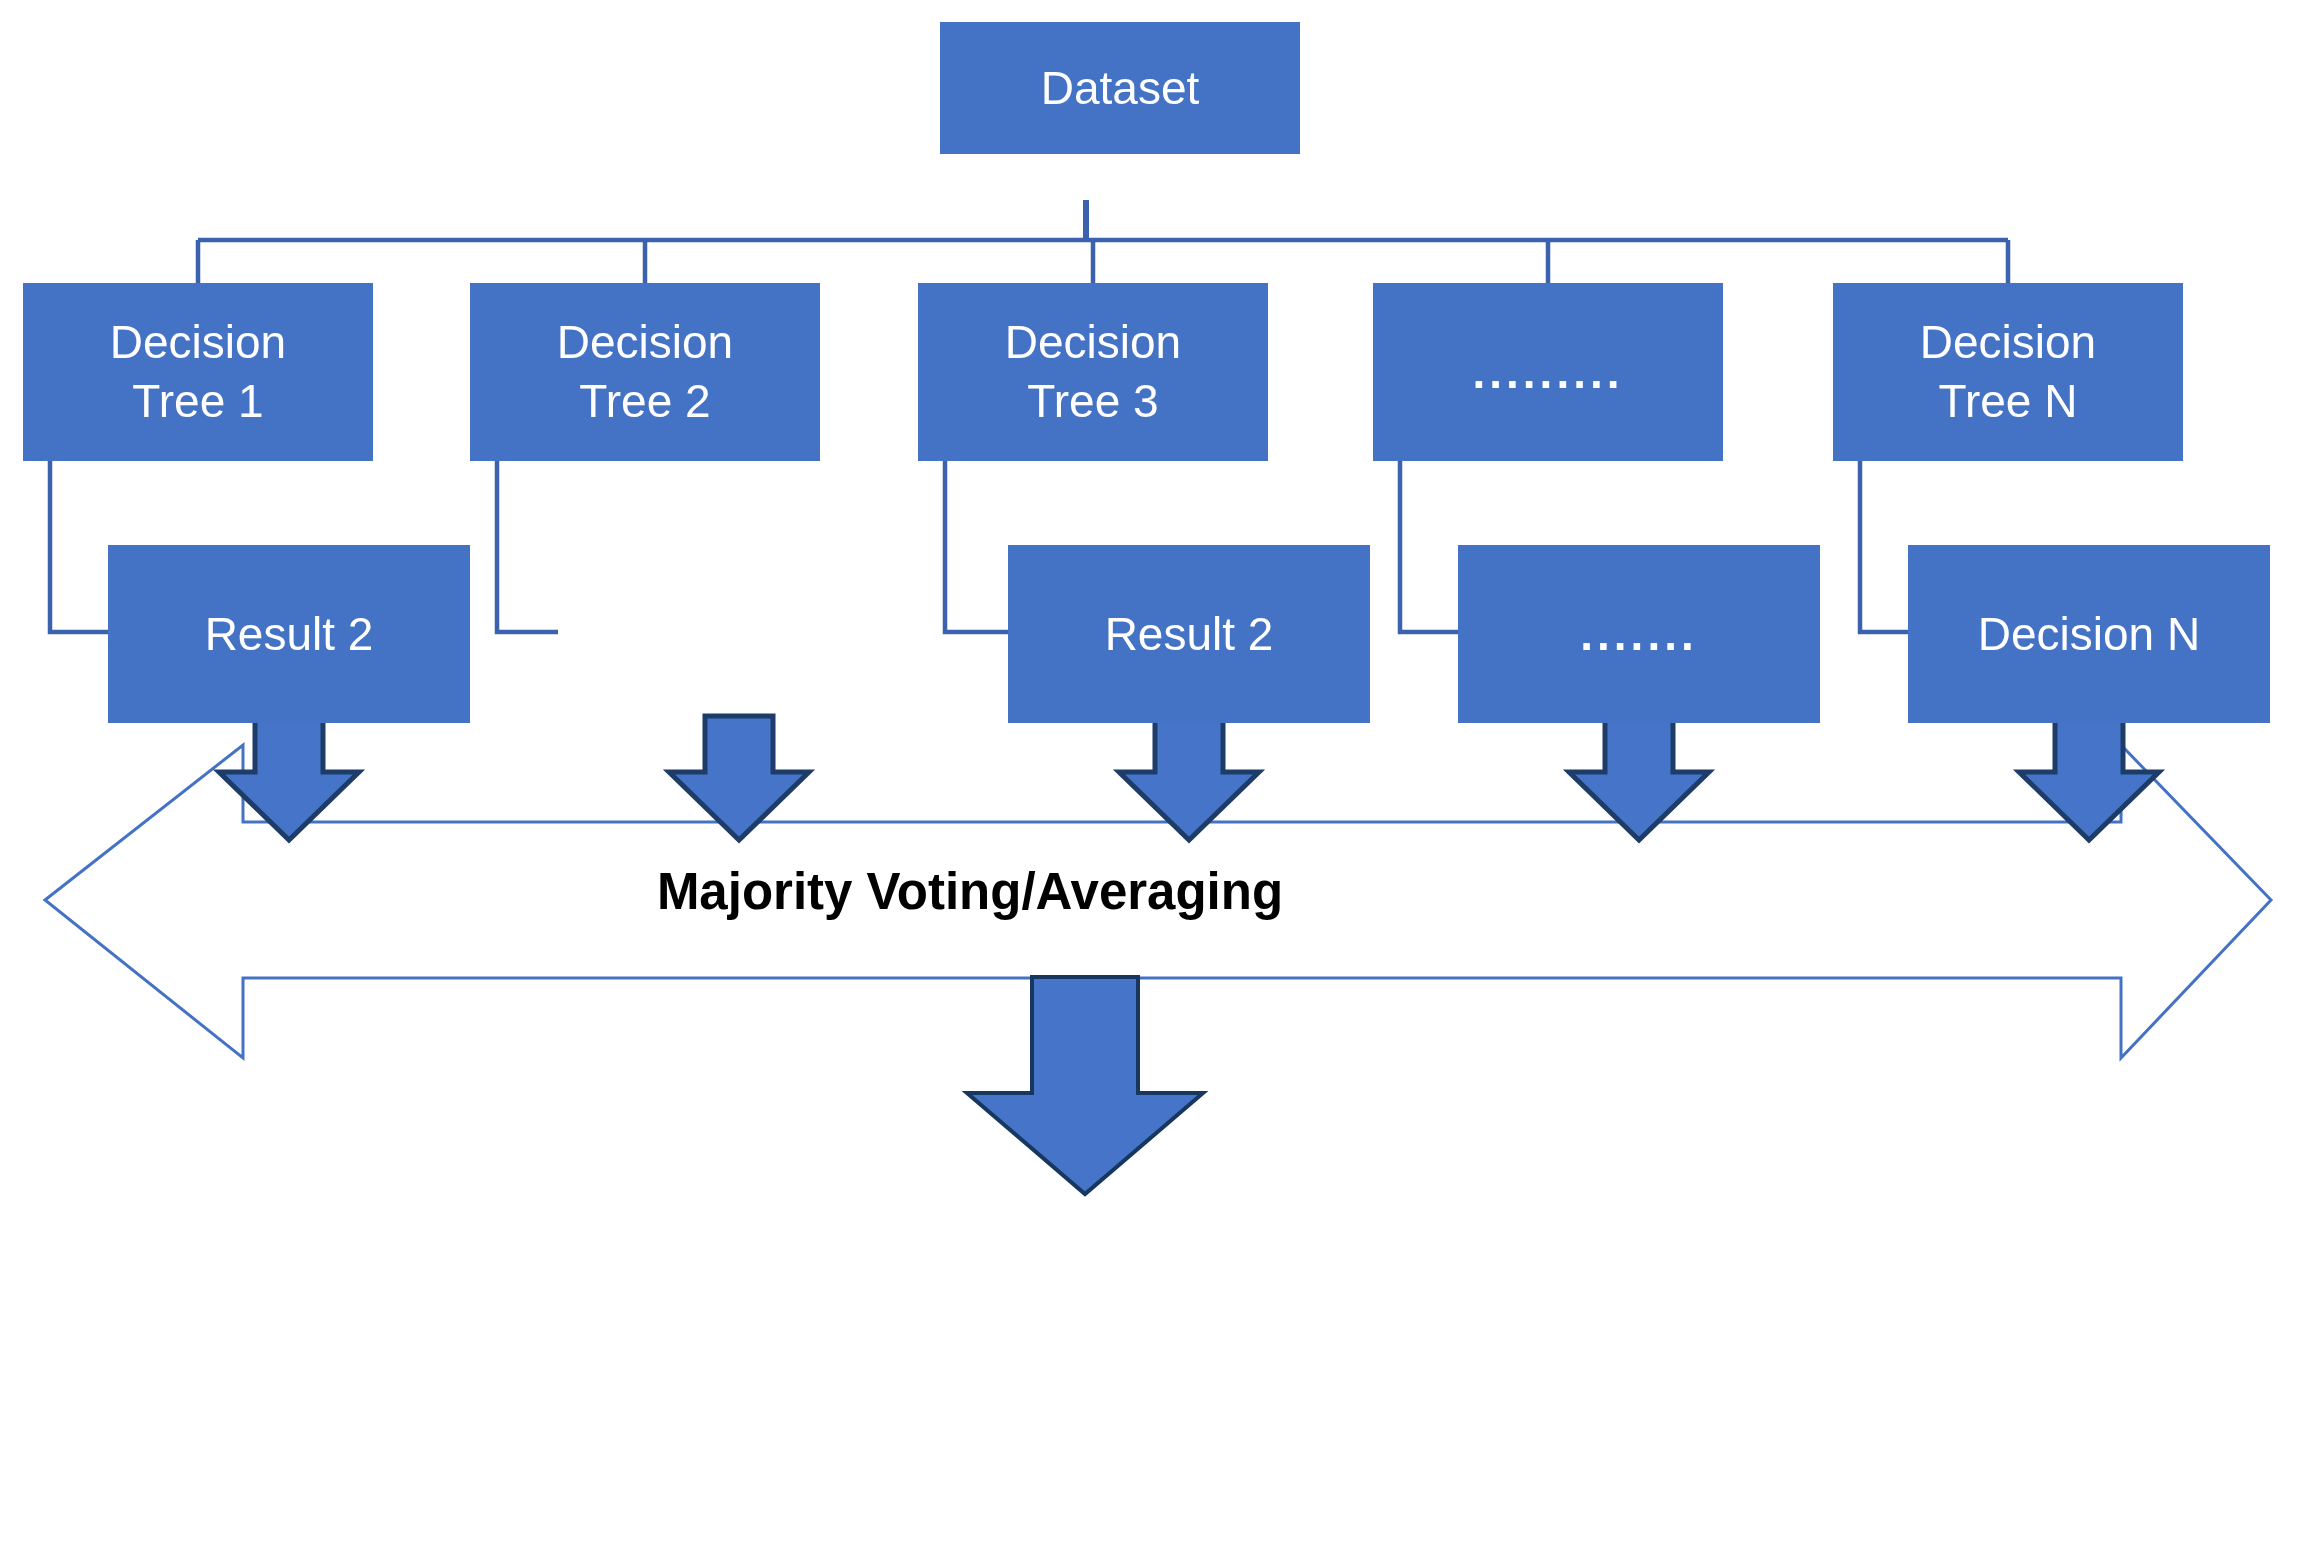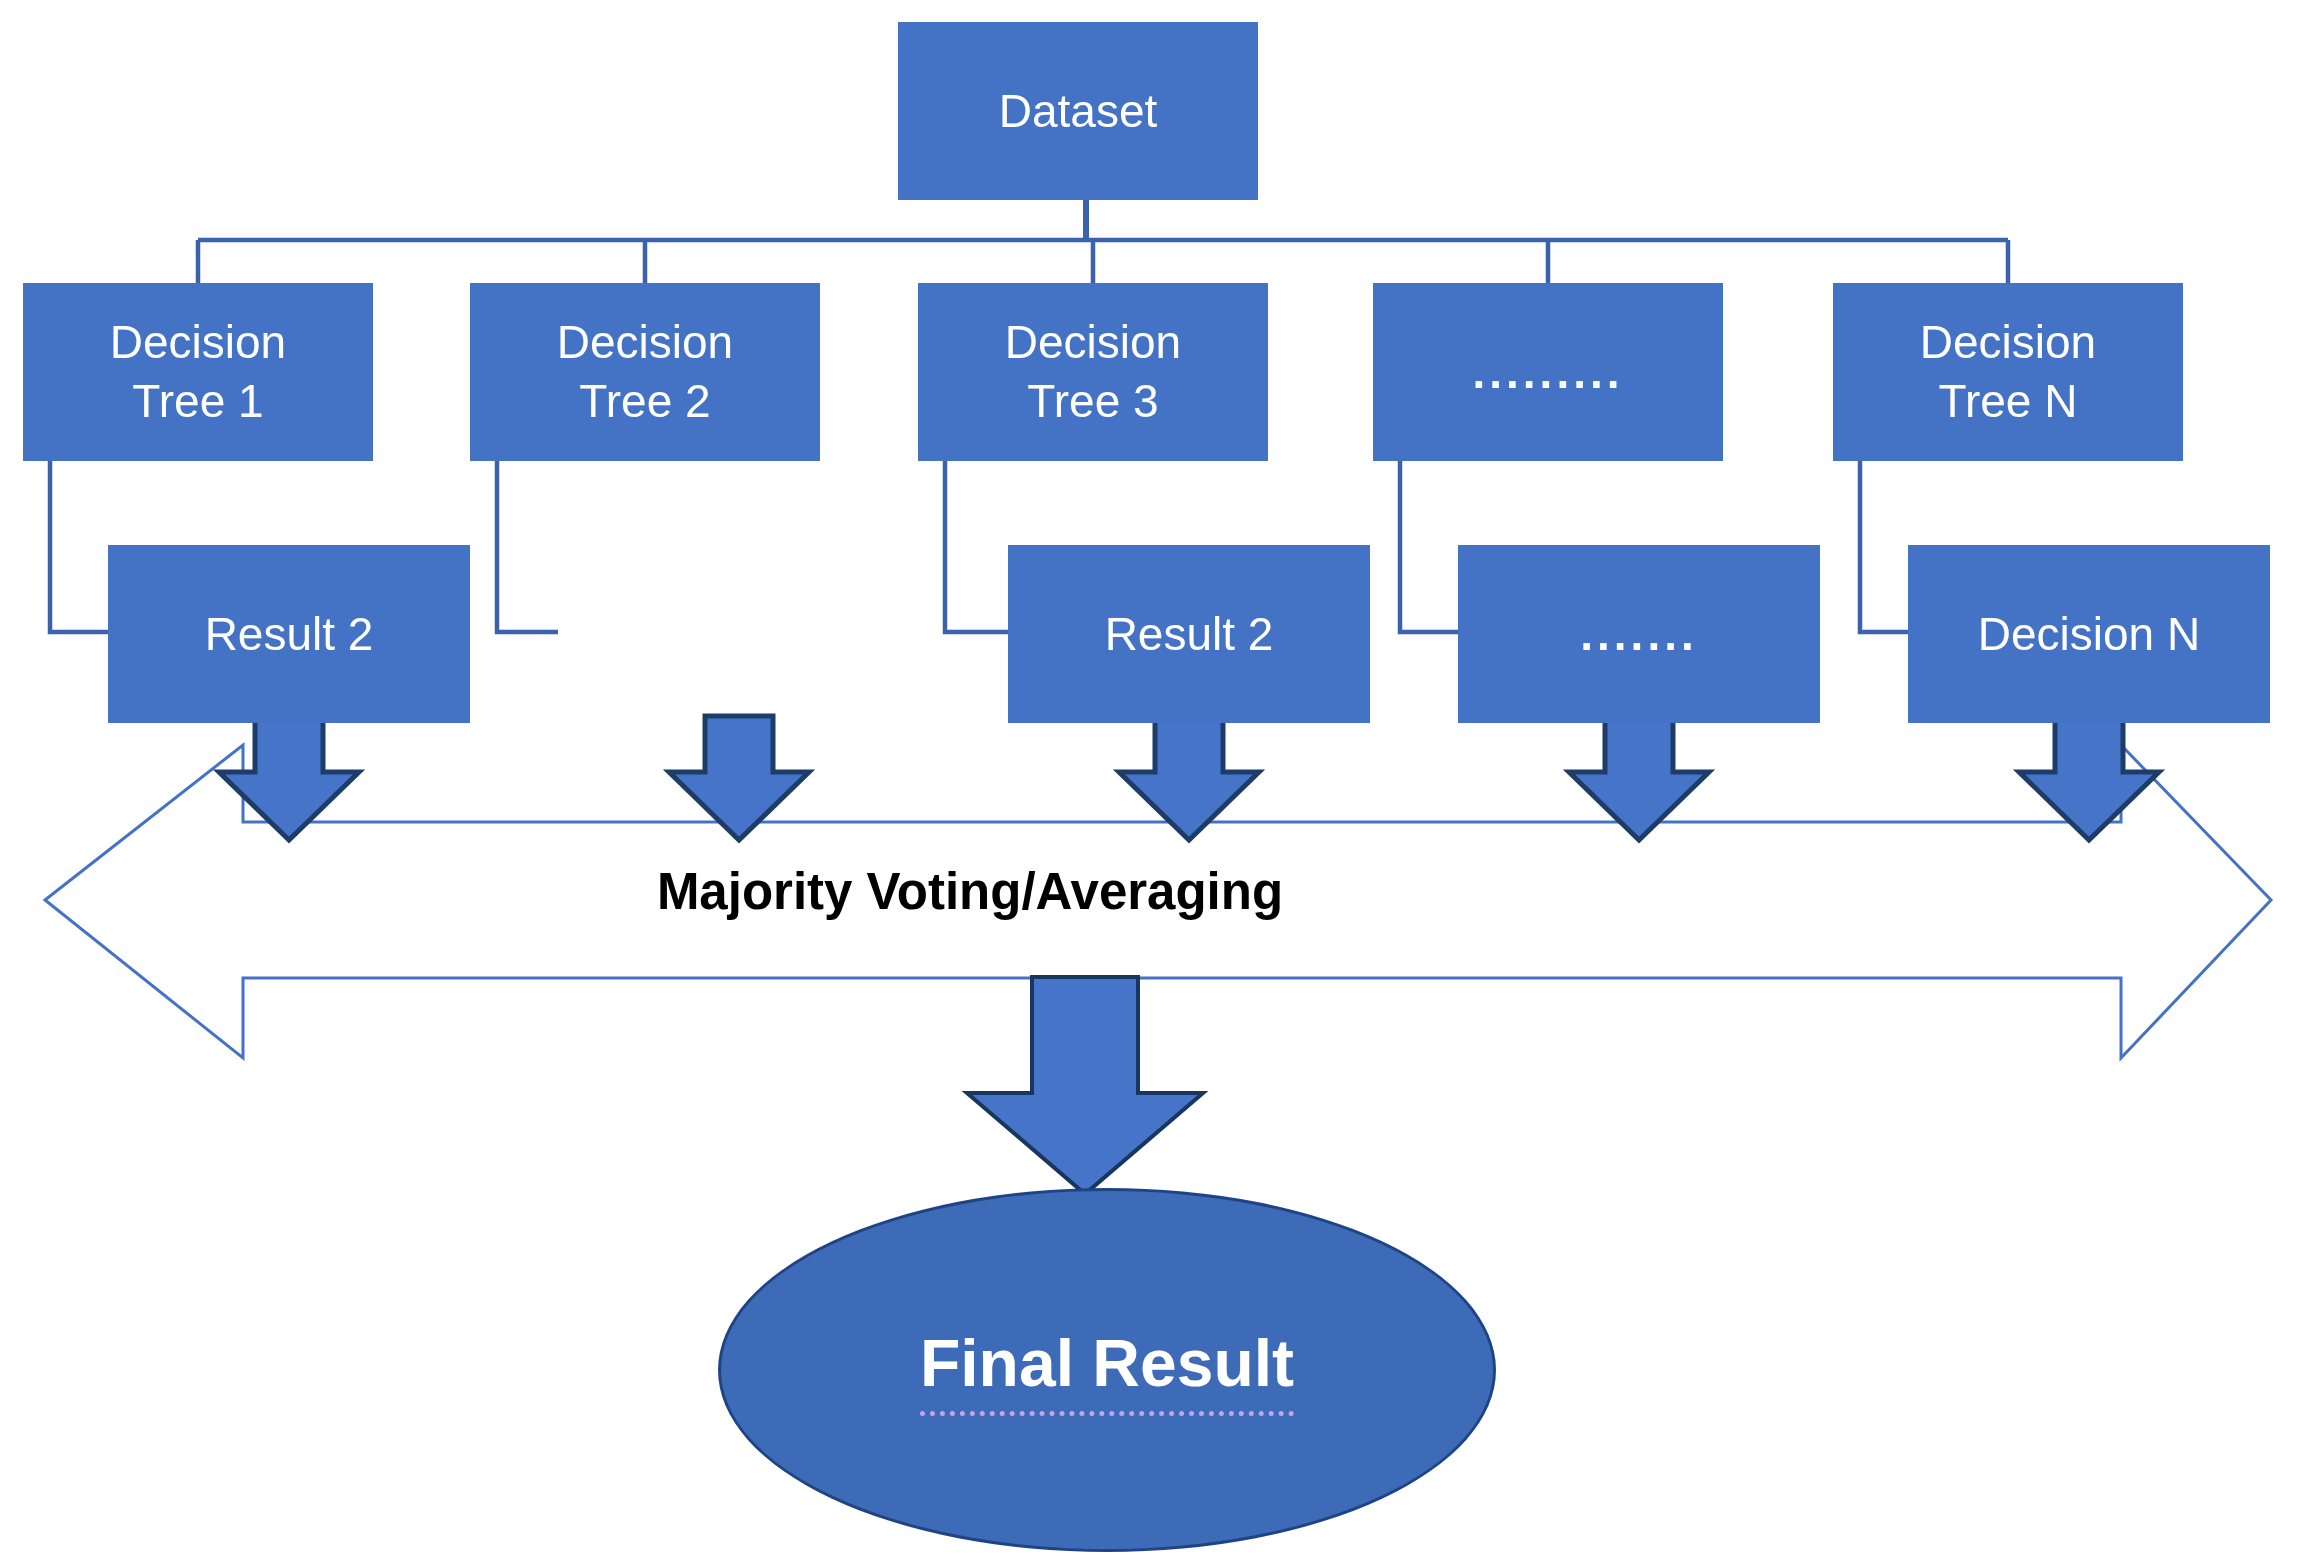--- a/index.html
+++ b/index.html
@@ -30,21 +30,21 @@
   .node{
     position:absolute;
     display:flex;align-items:center;justify-content:center;
     background:var(--box-fill,#4472C4);
     color:var(--box-text,#fff);
     text-align:center;font-size:46px;line-height:1.28;
   }
   .node .lbl{white-space:pre-line;}
   .tree{width:350px;height:178px;top:283px;}
   .result{width:362px;height:178px;top:545px;}
-  .dataset{left:898px;top:22px;width:360px;height:178px;}
+  .dataset{left:940px;top:22px;width:360px;height:132px;}
   .dots .lbl{font-weight:bold;letter-spacing:4px;}
   .banner-label{
     position:absolute;left:400px;top:862px;width:1140px;
     text-align:center;font-size:51px;font-weight:bold;
     color:var(--banner-text,#000);
   }
   .final-ellipse{
     position:absolute;left:718px;top:1188px;width:772px;height:358px;
     background:var(--ellipse-fill,#3E6BB7);
     border:3px solid var(--ellipse-stroke,#1F4486);
@@ -119,17 +119,14 @@
   </div>
   <div class="node result dots" style="left:1458px">
     <span class="lbl">.......</span>
   </div>
   <div class="node result" style="left:1908px">
     <span class="lbl">Decision N</span>
   </div>
 
   <div class="banner-label">Majority Voting/Averaging</div>
 
-  <div class="final-ellipse">
-    <span class="final-label">Final Result</span>
-  </div>
 
 </div>
 
 </body></html>

